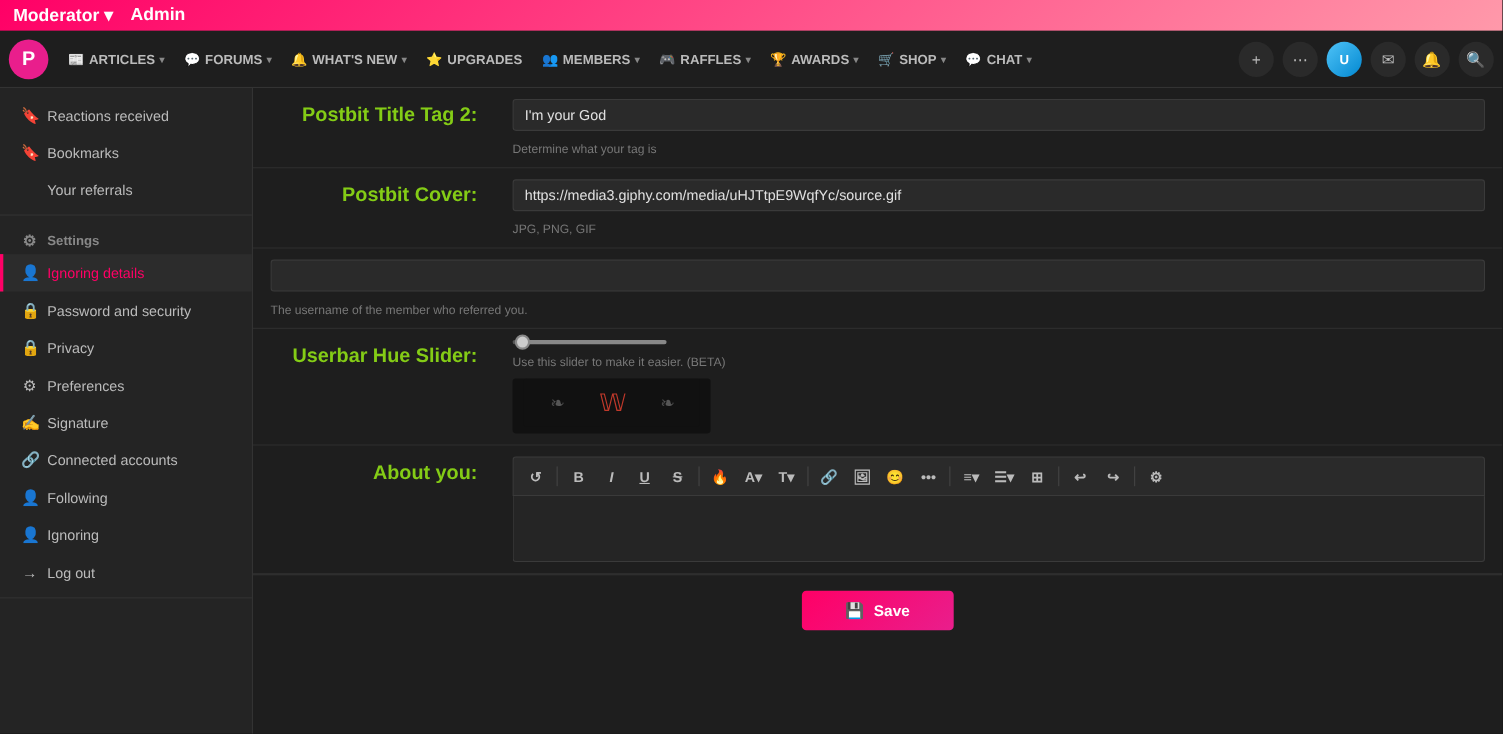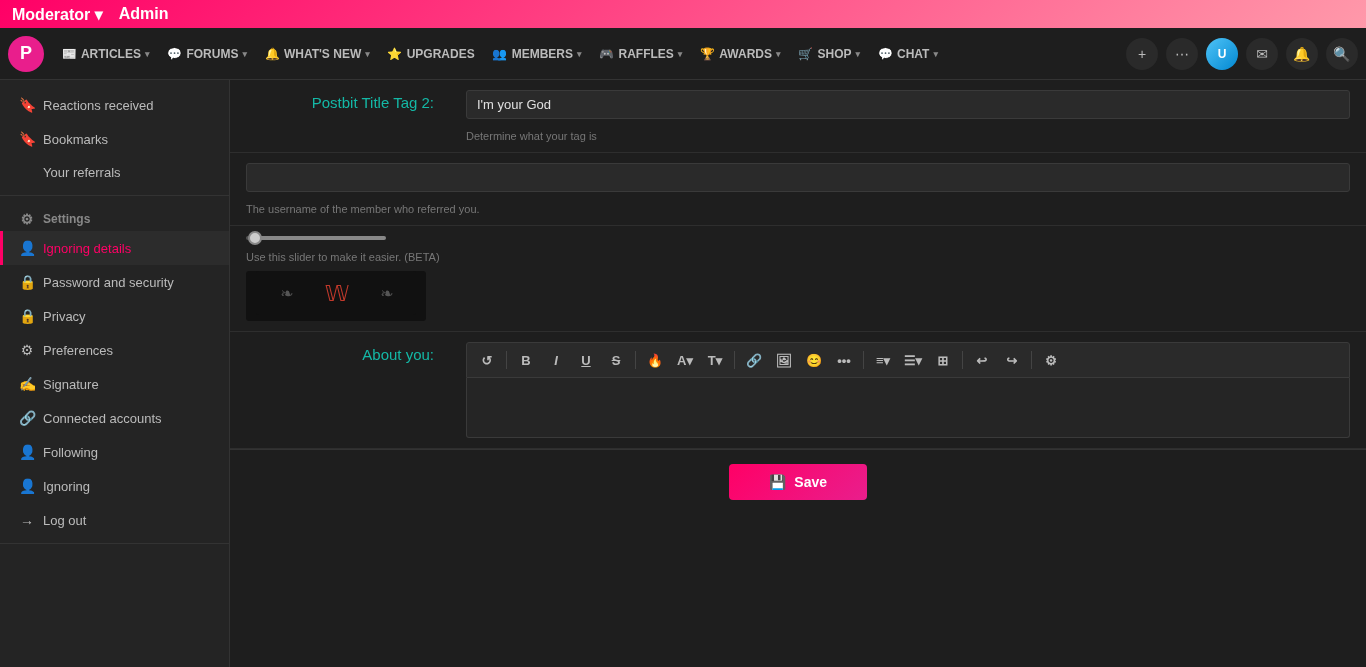--- a/index.html
+++ b/index.html
@@ -112,23 +112,23 @@
       border-bottom: 1px solid #2e2e2e;
       min-height: 60px;
     }
     .form-label-col {
       width: 220px;
       min-width: 220px;
       display: flex;
       align-items: flex-start;
       justify-content: flex-end;
       padding: 14px 16px 14px 16px;
-      color: #14b8a6;
-      font-size: 15px;
-      font-weight: 400;
+      color: #84cc16;
+      font-size: 18px;
+      font-weight: 700;
     }
     .form-input-col {
       flex: 1;
       padding: 10px 16px;
     }
     .form-input-col input[type="text"],
     .form-input-col input[type="url"] {
       background: #2a2a2a;
       border: 1px solid #3a3a3a;
       border-radius: 3px;
@@ -370,29 +370,37 @@
     <div class="form-area">
 
       <div class="form-row">
         <div class="form-label-col">Postbit Title Tag 2:</div>
         <div class="form-input-col">
           <input type="text" value="I'm your God" style="">
           <div class="form-hint">Determine what your tag is</div>
         </div>
       </div>
 
+      <div class="form-row">
+        <div class="form-label-col">Postbit Cover:</div>
+        <div class="form-input-col">
+          <input type="url" value="https://media3.giphy.com/media/uHJTtpE9WqfYc/source.gif" style="">
+          <div class="form-hint">JPG, PNG, GIF</div>
+        </div>
+      </div>
 
       <div class="form-row">
         <div class="form-input-col">
           <input type="text" value="" style="">
           <div class="form-hint">The username of the member who referred you.</div>
         </div>
       </div>
 
       <div class="form-row">
+        <div class="form-label-col">Userbar Hue Slider:</div>
         <div class="form-input-col">
           <div class="slider-container">
             <input type="range" min="0" max="360" value="5" style="">
           </div>
           <div class="form-hint">Use this slider to make it easier. (BETA)</div>
           <div class="userbar-preview">
             <div class="userbar-img-placeholder">
               
               <svg width="160" height="44" viewBox="0 0 160 44">
                 <rect width="160" height="44" fill="#111" rx="3"></rect>

